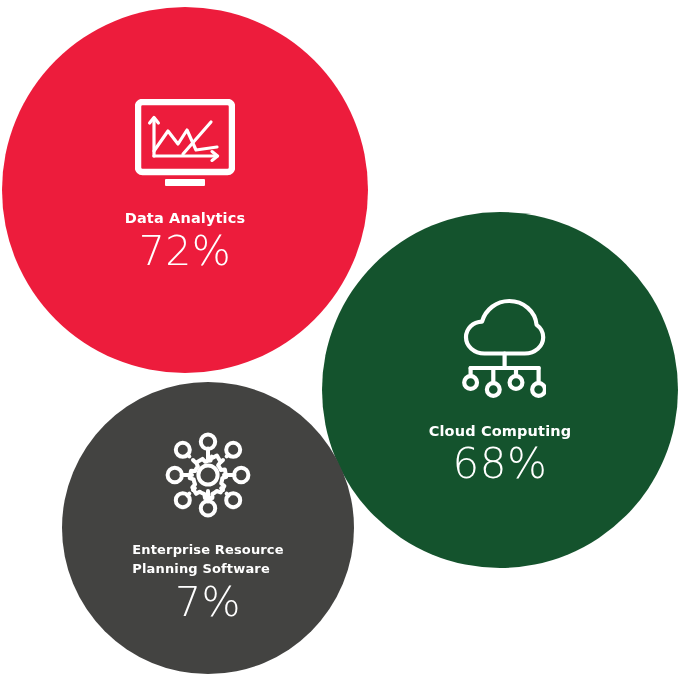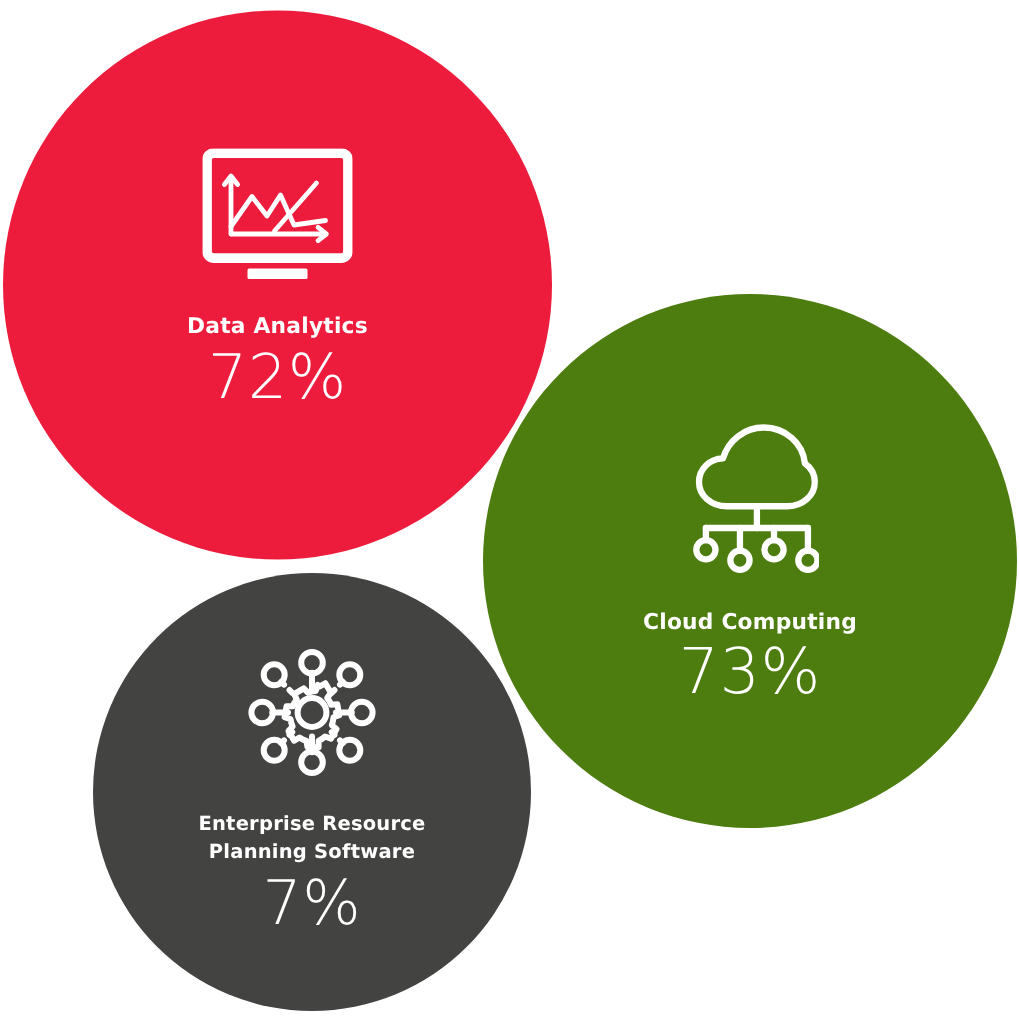--- a/index.html
+++ b/index.html
@@ -22,42 +22,41 @@
 
   .bubble {
     position: absolute;
     border-radius: 50%;
     display: flex;
     flex-direction: column;
     align-items: center;
     justify-content: flex-start;
     box-sizing: border-box;
     color: #ffffff;
-    text-align: center;
   }
 
   
   #bubble-data-analytics {
     left: 2px;
     top: 7px;
     width: 366px;
     height: 366px;
     background: #ED1C3C;
     z-index: 3;
   }
   #bubble-data-analytics .icon-wrap { margin-top: 92px; }
   #bubble-data-analytics .bubble-label { margin-top: 22px; }
 
   
   #bubble-cloud-computing {
     left: 322px;
-    top: 196px;
+    top: 212px;
     width: 356px;
     height: 356px;
-    background: #4d7c0f;
+    background: #14532d;
     z-index: 1;
   }
   #bubble-cloud-computing .icon-wrap { margin-top: 84px; }
   #bubble-cloud-computing .bubble-label { margin-top: 22px; }
 
   
   #bubble-erp {
     left: 62px;
     top: 382px;
     width: 292px;
@@ -127,21 +126,21 @@
 
         <circle cx="16.6" cy="86.5" r="6.4"></circle>
         <circle cx="39.3" cy="93.5" r="6.4"></circle>
         <circle cx="62.0" cy="86.5" r="6.4"></circle>
         <circle cx="84.6" cy="93.5" r="6.4"></circle>
       </svg>
     </span>
 
     <div class="bubble-label">Cloud Computing</div>
 
-    <div class="bubble-value">73%</div>
+    <div class="bubble-value">68%</div>
   </div>
 
   <div class="bubble" id="bubble-erp">
 
     <span class="icon-wrap">
       <svg width="94" height="94" viewBox="0 0 94 94" fill="none" stroke="#ffffff" stroke-width="4" stroke-linecap="round" stroke-linejoin="round">
 
         <line x1="47" y1="20.5" x2="47" y2="31"></line>
         <line x1="47" y1="63" x2="47" y2="73.5"></line>
         <line x1="20.5" y1="47" x2="31" y2="47"></line>

